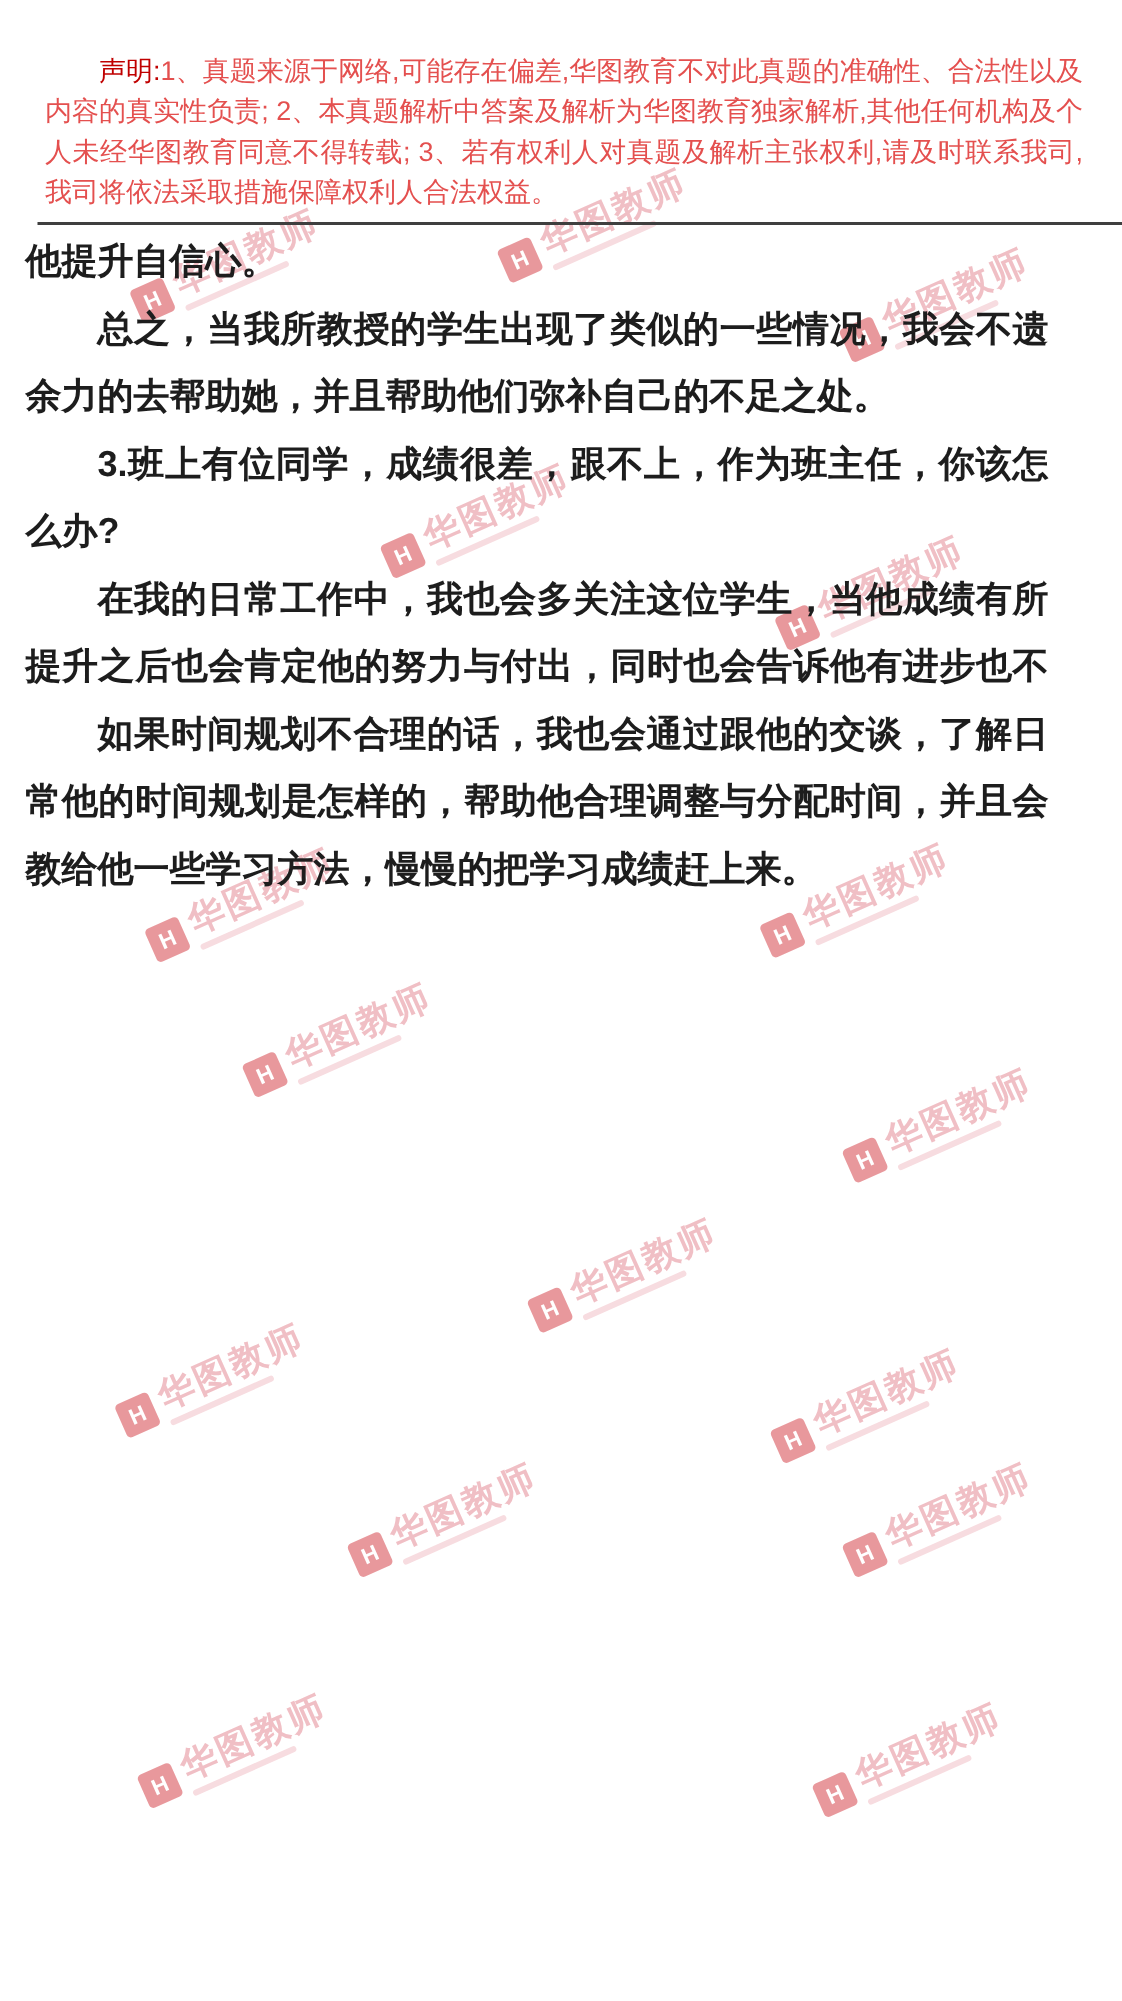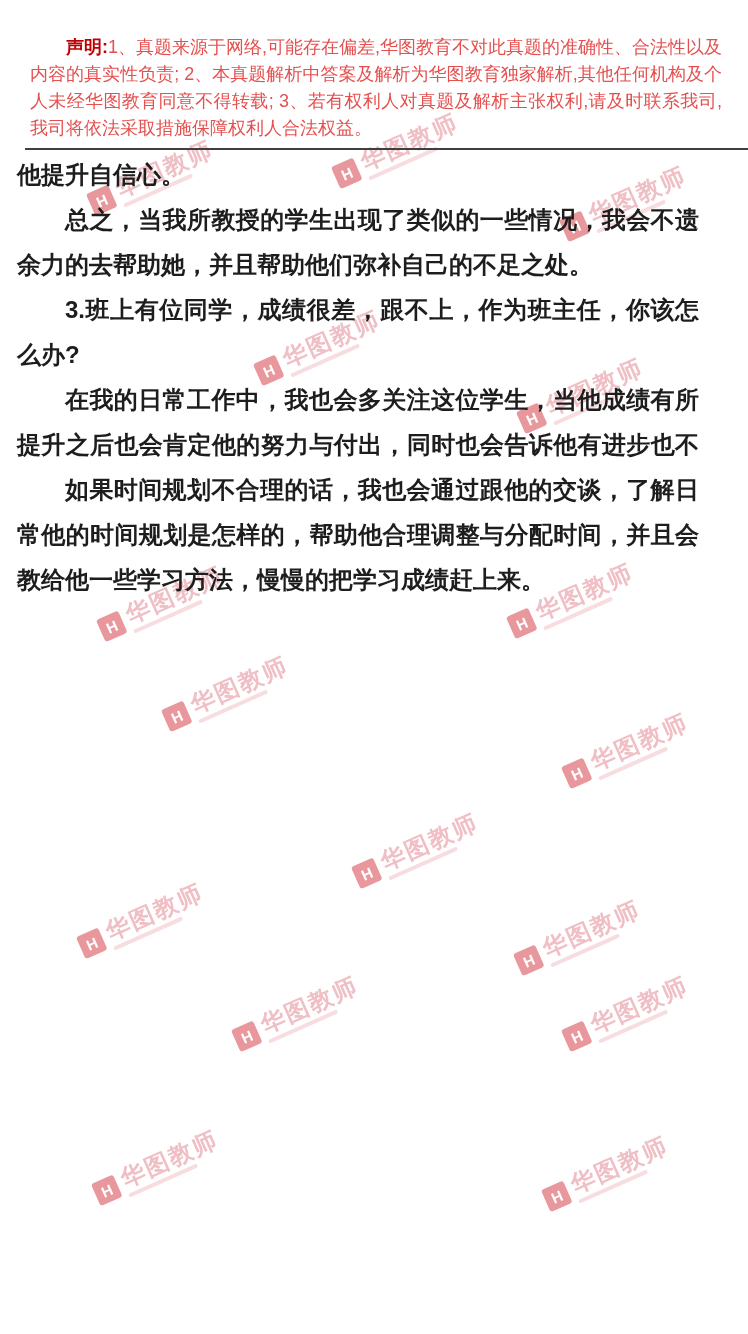--- a/index.html
+++ b/index.html
@@ -50,21 +50,21 @@
   .doc{position:relative;z-index:1;}
   .disclaimer{
     margin:34px 26px 0 30px;
     font-size:18px;line-height:27px;
     text-align:justify;
     text-indent:2em;
     color:var(--disclaimer-text);
   }
   .disclaimer-label{
     color:var(--disclaimer-label);
-    font-weight:bold;
+    font-weight:normal;
   }
   .divider{
     border:none;
     border-top:2px solid var(--divider);
     margin:6px 0 0 25px;
     width:723px;
   }
   .body-text{
     margin:2px 33px 0 17px;
     width:682px;

